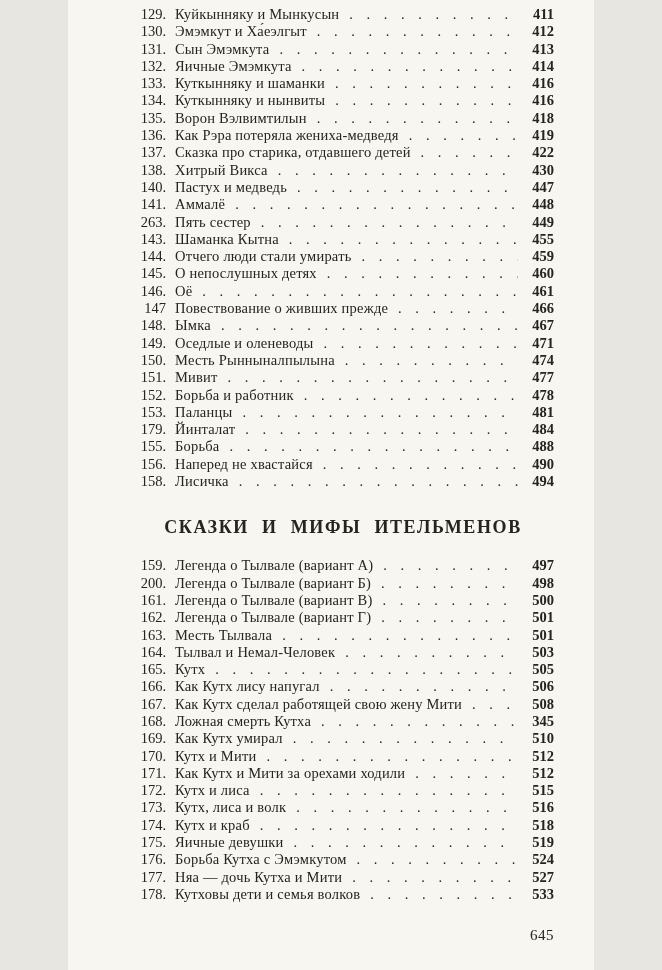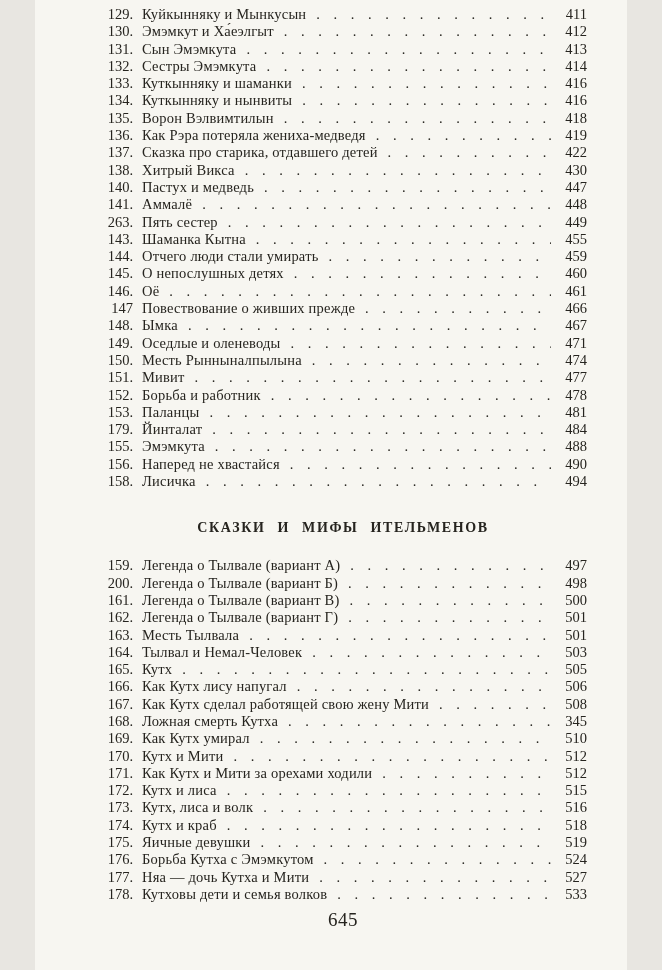--- a/index.html
+++ b/index.html
@@ -2,21 +2,21 @@
 <html><head>
 <meta charset="utf-8">
 <style>
   html, body {
     margin: 0;
     padding: 0;
     background: #e8e6e1;
   }
   .page {
     position: relative;
-    width: 592px;
+    width: 526px;
     height: 970px;
     margin: 0 auto;
     background: #f7f6f1;
     color: #26241f;
     font-family: "Liberation Serif", "DejaVu Serif", serif;
     box-sizing: border-box;
     padding: 6px 40px 0 64px;
     overflow: hidden;
   }
   .toc-section { margin: 0; }
@@ -46,35 +46,36 @@
   }
   .toc-leader::after {
     content: ". . . . . . . . . . . . . . . . . . . . . . . . . . . . . . . . . . . . . . . . . . . . . . . . . .";
     word-spacing: 10px;
     color: #2b2923;
   }
   .toc-page {
     flex: none;
     width: 32px;
     text-align: right;
+    font-weight: bold;
   }
   .section-heading {
     text-align: center;
     font-weight: bold;
-    font-size: 14px;
+    font-size: 18px;
     letter-spacing: 1.6px;
     word-spacing: 7px;
     margin-top: 29px;
     margin-bottom: 21px;
     line-height: 17px;
   }
   .footer-page {
-    margin-top: 8px;
-    text-align: center;
-    font-size: 19px;
+    margin-top: 23px;
+    text-align: right;
+    font-size: 15px;
     line-height: 18px;
     letter-spacing: 0.5px;
   }
 </style>
 </head>
 <body>
 
 <div class="page">
 
   <div class="toc-section">
@@ -95,21 +96,21 @@
 
       <div class="toc-row">
         <span class="toc-num">131.</span>
         <span class="toc-title">Сын Эмэмкута</span>
         <span class="toc-leader"></span>
         <span class="toc-page">413</span>
       </div>
 
       <div class="toc-row">
         <span class="toc-num">132.</span>
-        <span class="toc-title">Сестры Эмэмкута</span>
+        <span class="toc-title">Яичные Эмэмкута</span>
         <span class="toc-leader"></span>
         <span class="toc-page">414</span>
       </div>
 
       <div class="toc-row">
         <span class="toc-num">133.</span>
         <span class="toc-title">Куткынняку и шаманки</span>
         <span class="toc-leader"></span>
         <span class="toc-page">416</span>
       </div>
@@ -250,21 +251,21 @@
 
       <div class="toc-row">
         <span class="toc-num">179.</span>
         <span class="toc-title">Йинталат</span>
         <span class="toc-leader"></span>
         <span class="toc-page">484</span>
       </div>
 
       <div class="toc-row">
         <span class="toc-num">155.</span>
-        <span class="toc-title">Эмэмкута</span>
+        <span class="toc-title">Борьба</span>
         <span class="toc-leader"></span>
         <span class="toc-page">488</span>
       </div>
 
       <div class="toc-row">
         <span class="toc-num">156.</span>
         <span class="toc-title">Наперед не хвастайся</span>
         <span class="toc-leader"></span>
         <span class="toc-page">490</span>
       </div>

